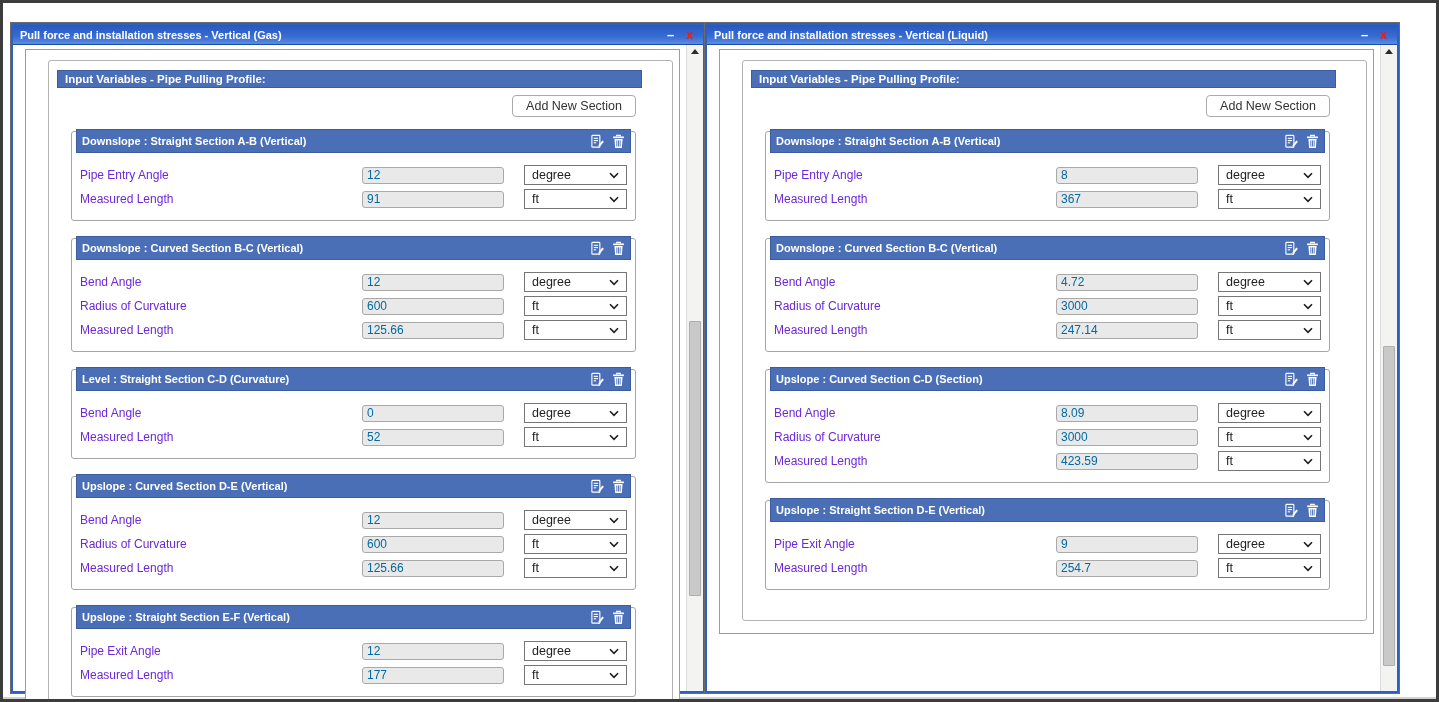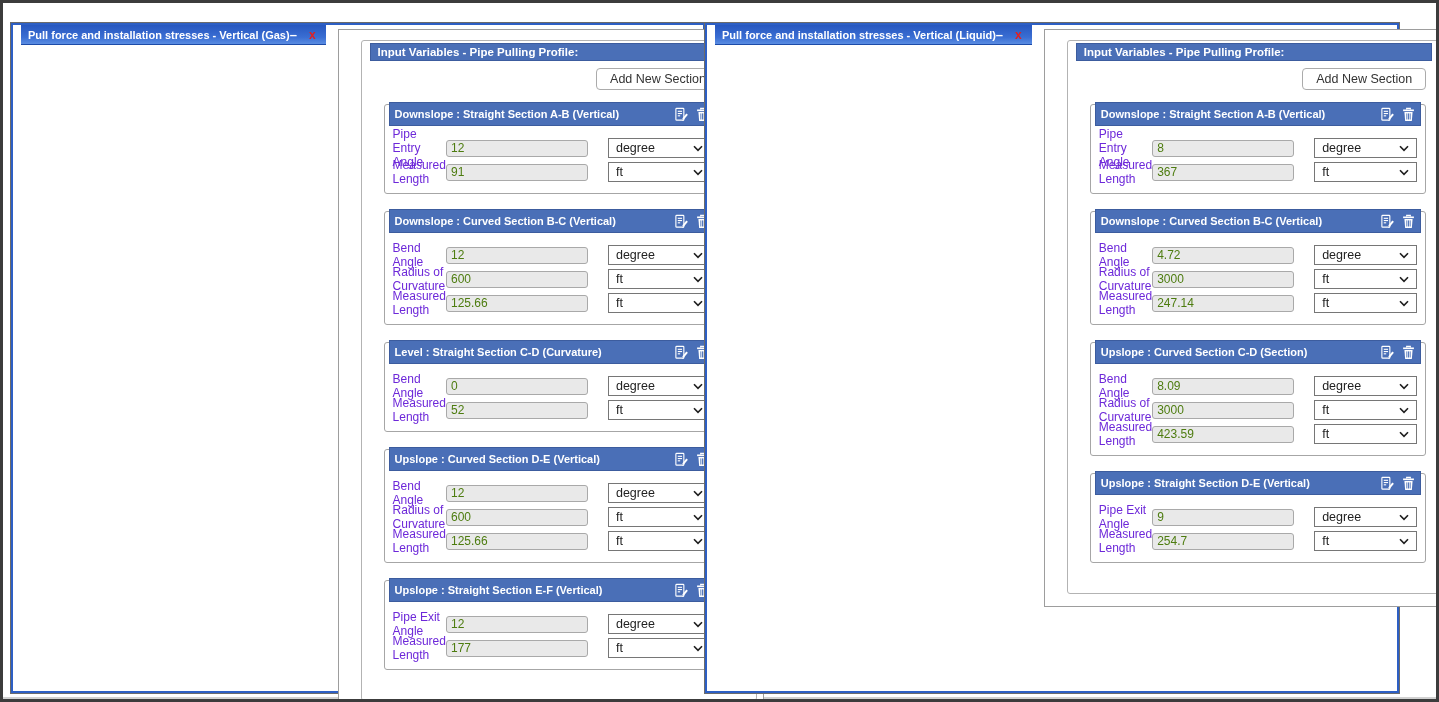--- a/index.html
+++ b/index.html
@@ -11,21 +11,21 @@
     position:relative;
     box-shadow: inset 0 -2px 0 rgba(0,0,0,.18);
     overflow:hidden;
   }
   
   .window {
     position:absolute; top:20px; width:694px; height:670px;
     background:#fff;
     border:2px solid #2d5fc4;
     box-shadow:0 0 0 1px #6b6b6b;
-    display:flex; flex-direction:row;padding-left:8px;
+    display:flex; flex-direction:column;
   }
   .win0 { left:8px; }
   .win1 { left:702px; }
   .titlebar {
     height:20px; flex:0 0 20px;
     background:linear-gradient(180deg,#2757bf 0%,#3a6ed3 65%,#5a8ce2 100%);
     display:flex; align-items:center;
     border-bottom:1px solid #1d4ba8;
   }
   .titlebar .title {
@@ -42,21 +42,21 @@
     padding:10px 6px 12px 22px;
     background:#fff;
   }
   
   .fieldset {
     border:1px solid #b3b3b3; border-radius:3px;
     padding:0 0 14px 0; position:relative; background:#fff;
   }
   .legend {
     position:relative; top:-7px;
-    margin:9px 30px 0 8px; height:18px; line-height:17px;
+    margin:16px 30px 0 8px; height:18px; line-height:17px;
     background:#4a6fb7; border:1px solid #3c5c9e;
     color:#fff; font-size:11.5px; font-weight:bold;
     padding-left:7px;
   }
   .btn-row { display:flex; justify-content:flex-end; margin:0 36px 0 22px; }
   .add-btn {
     height:22px; padding:0 13px;
     background:#fff; border:1px solid #ababab; border-radius:4px;
     font-family:"Liberation Sans",sans-serif; font-size:12.5px; color:#333;
     cursor:pointer;
@@ -75,21 +75,21 @@
   }
   .sec-title { flex:1; color:#fff; font-size:11px; font-weight:bold; padding-left:5px; white-space:nowrap; overflow:hidden; }
   .sec-icons { display:flex; align-items:center; gap:7px; padding-right:5px; }
   .sec-icons svg { display:block; cursor:pointer; }
   .sec-body { padding:7px 8px 9px 8px; }
   .row { display:flex; align-items:center; height:24px; }
   .row .lbl { flex:1; font-size:12px; color:#6d28d9; }
   .val-input {
     width:142px; height:17px; margin-right:20px;
     background:#e9e9e9; border:1px solid #a9a9a9; border-radius:3px;
-    font-family:"Liberation Sans",sans-serif; font-size:12px; color:#4d7c0f;
+    font-family:"Liberation Sans",sans-serif; font-size:12px; color:#0369a1;
     padding:0 4px;
   }
   .select {
     width:103px; height:20px;
     border:1px solid #767676; border-radius:0; background:#fff;
     display:flex; align-items:center; justify-content:space-between;
     font-size:12.5px; color:#222; padding:0 7px; cursor:default;
   }
   
   .scrollbar {

